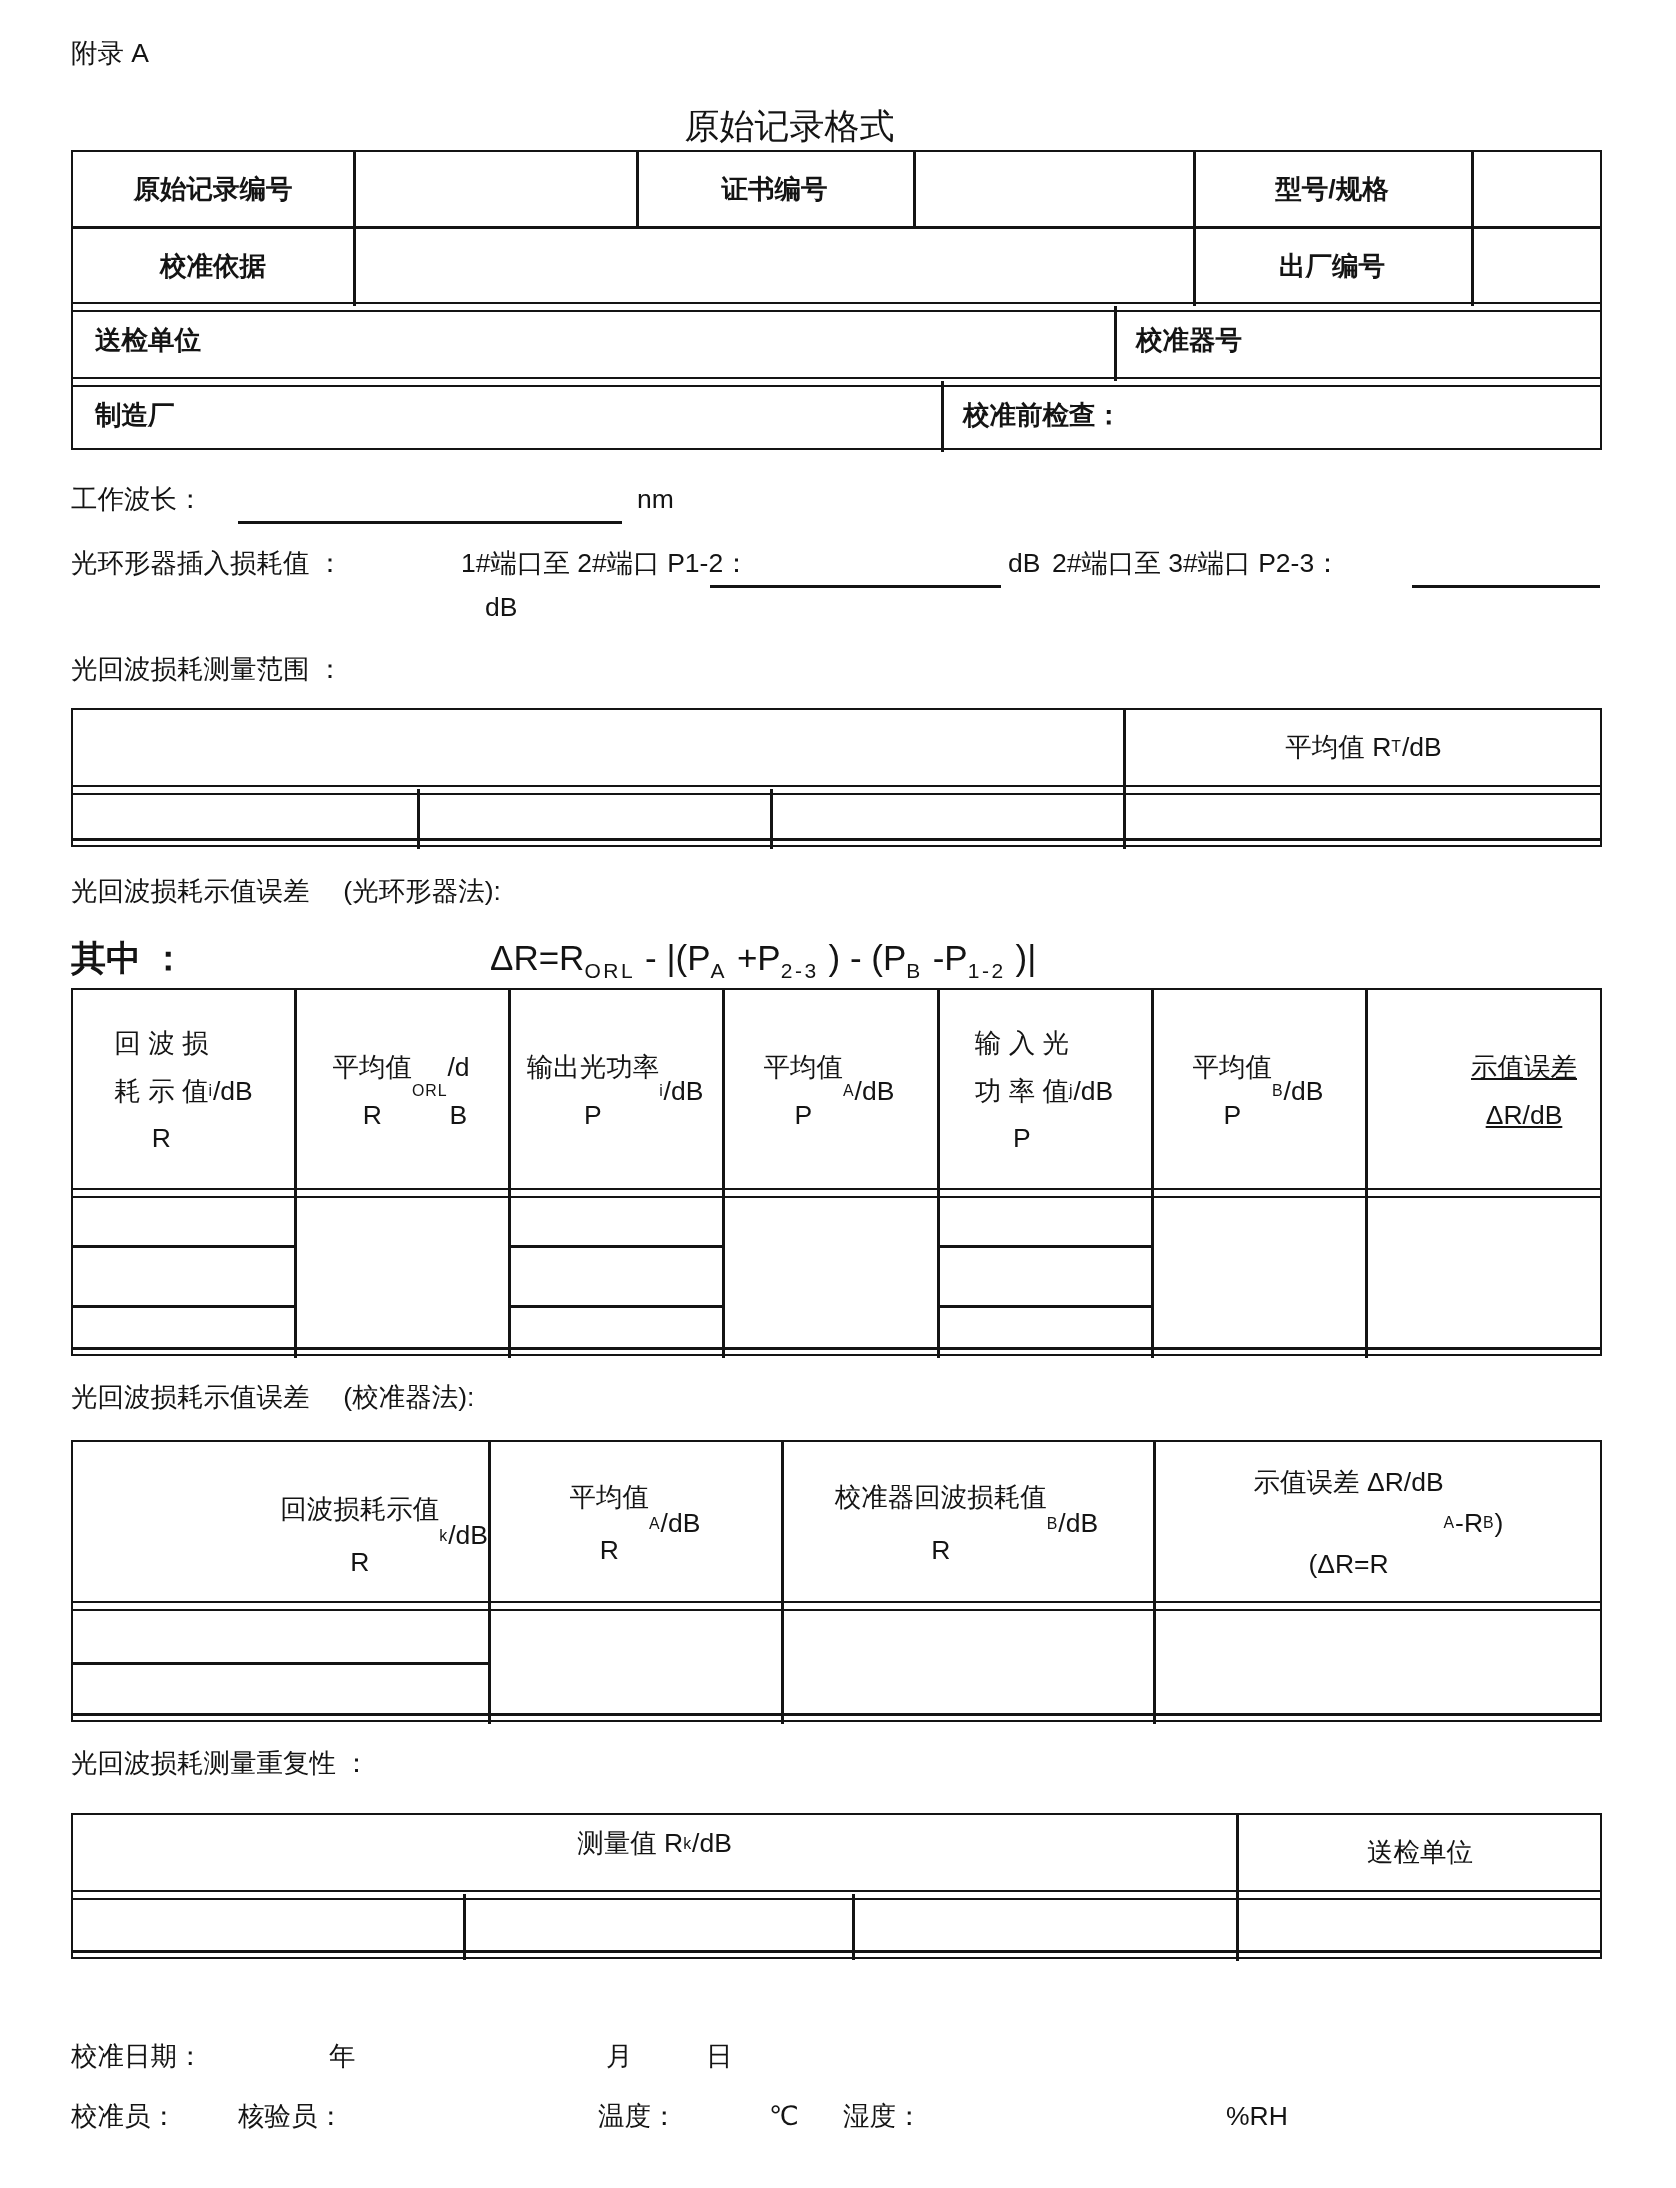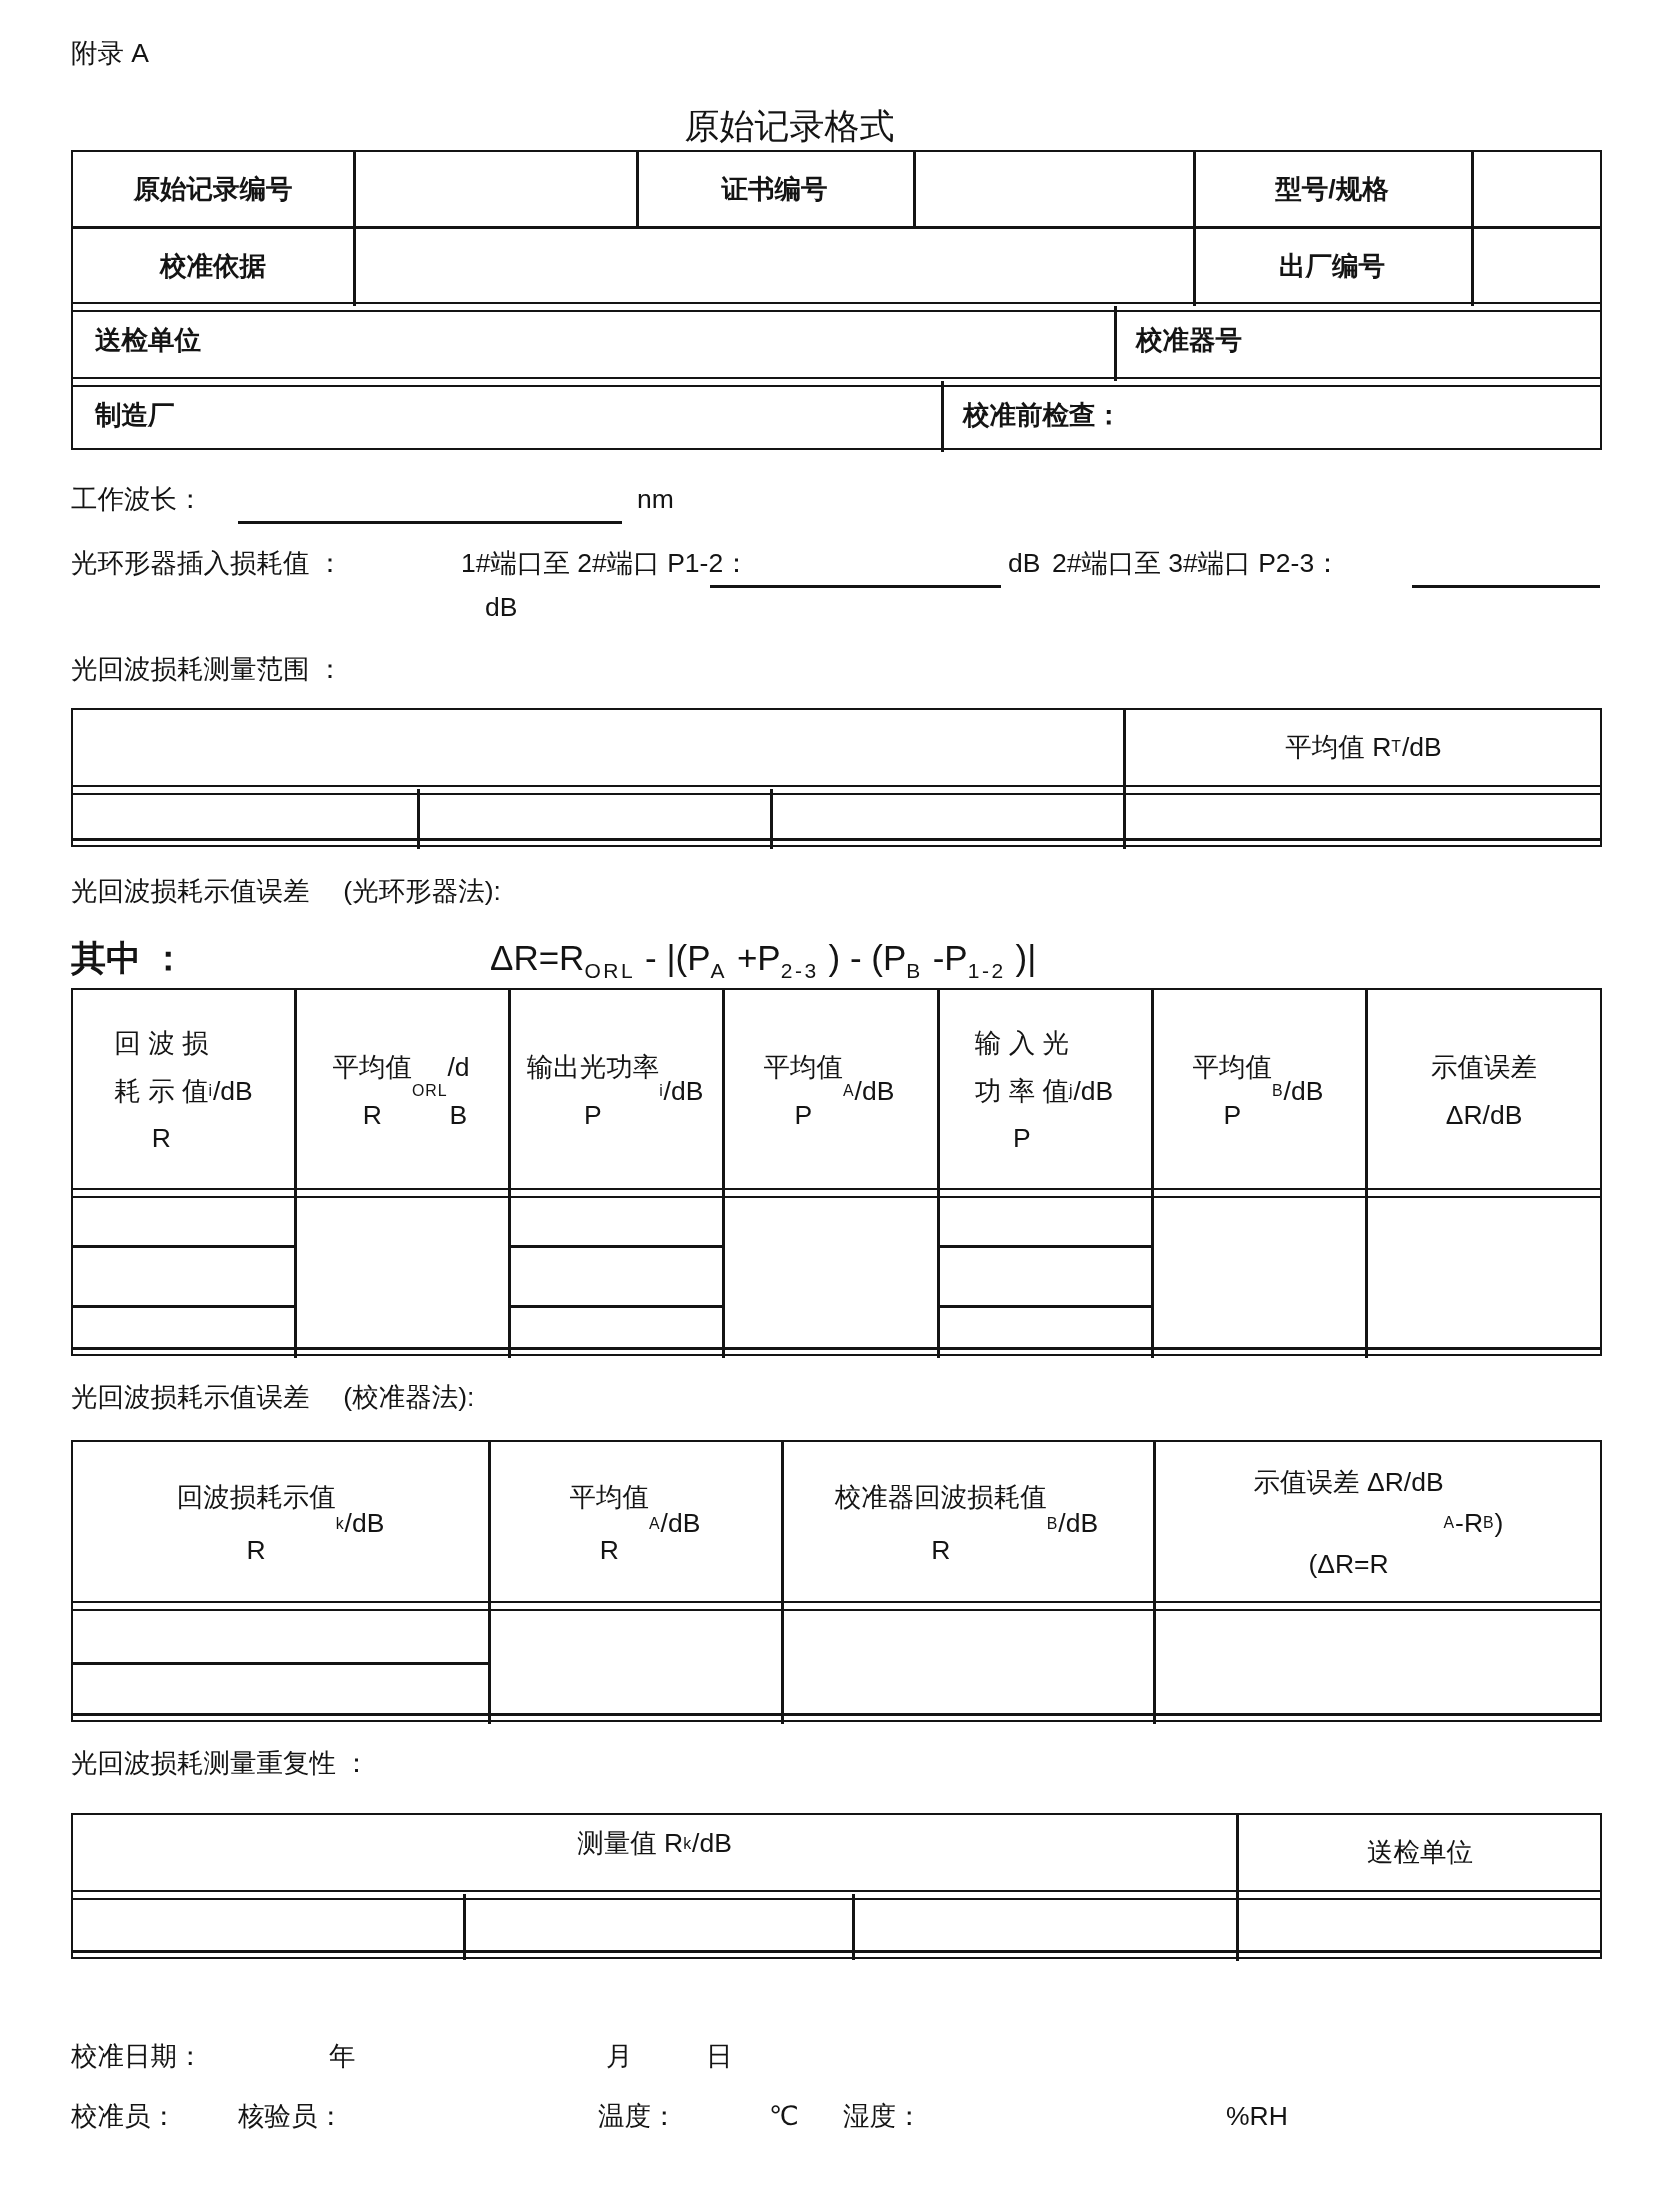--- a/index.html
+++ b/index.html
@@ -115,21 +115,21 @@
     <div class="hl" style="left:0;right:auto;width:221px;top:315px;"></div>
     <div class="hl" style="left:435px;right:auto;width:214px;top:315px;"></div>
     <div class="hl" style="left:864px;right:auto;width:214px;top:315px;"></div>
 
     <div class="cell" style="left:0;top:0;width:221px;height:203px;">回 波 损<br>耗 示 值<br>R<sub>i</sub>/dB</div>
     <div class="cell" style="left:221px;top:0;width:214px;height:203px;">平均值<br>R<sub>ORL</sub>/d<br>B</div>
     <div class="cell" style="left:435px;top:0;width:214px;height:203px;">输出光功率<br>P<sub>i</sub>/dB</div>
     <div class="cell" style="left:649px;top:0;width:214px;height:203px;">平均值<br>P<sub>A</sub> /dB</div>
     <div class="cell" style="left:864px;top:0;width:214px;height:203px;">输 入 光<br>功 率 值<br>P<sub>j</sub>/dB</div>
     <div class="cell" style="left:1078px;top:0;width:214px;height:203px;">平均值<br>P<sub>B</sub>/dB</div>
-    <div class="cell" style="left:1292px;top:0;width:238px;height:203px;">示值误差<br>ΔR/dB</div>
+    <div class="cell" style="left:1332px;top:0;width:238px;height:203px;text-decoration:underline;">示值误差<br>ΔR/dB</div>
 
     <div class="cell" style="left:0;top:203px;width:221px;height:52px;"></div>
     <div class="cell" style="left:0;top:255px;width:221px;height:60px;"></div>
     <div class="cell" style="left:0;top:315px;width:221px;height:53px;"></div>
     <div class="cell" style="left:221px;top:203px;width:214px;height:165px;"></div>
     <div class="cell" style="left:435px;top:203px;width:214px;height:52px;"></div>
     <div class="cell" style="left:435px;top:255px;width:214px;height:60px;"></div>
     <div class="cell" style="left:435px;top:315px;width:214px;height:53px;"></div>
     <div class="cell" style="left:649px;top:203px;width:214px;height:165px;"></div>
     <div class="cell" style="left:864px;top:203px;width:214px;height:52px;"></div>
@@ -140,21 +140,21 @@
   </div>
 
   <div class="txt" style="left:71px;top:1379px;">光回波损耗示值误差　 (校准器法):</div>
   <div class="tbl" style="left:71px;top:1440px;width:1531px;height:282px;">
     <div class="dl" style="top:159px;"></div>
     <div class="hl" style="bottom:4.4px;"></div>
     <div class="vl" style="left:415px;top:0;height:282px;"></div>
     <div class="vl" style="left:708px;top:0;height:282px;"></div>
     <div class="vl" style="left:1080px;top:0;height:282px;"></div>
     <div class="hl" style="left:0;right:auto;width:415px;top:220px;"></div>
-    <div class="cell" style="left:0;top:0;width:415px;height:163px;line-height:2.0;">回波损耗示值<br>R<sub>k</sub>/dB</div>
+    <div class="cell" style="left:0;top:12px;width:415px;height:163px;line-height:2.0;justify-content:flex-end;">回波损耗示值<br>R<sub>k</sub>/dB</div>
     <div class="cell" style="left:415px;top:0;width:294px;height:163px;line-height:2.0;">平均值<br>R<sub>A</sub> /dB</div>
     <div class="cell" style="left:708px;top:0;width:371px;height:163px;line-height:2.0;">校准器回波损耗值<br>R<sub>B</sub> /dB</div>
     <div class="cell" style="left:1080px;top:0;width:451px;height:163px;line-height:1.55;">示值误差 ΔR/dB<br><br>(ΔR=R<sub>A</sub>  -R<sub>B</sub> )</div>
     <div class="cell" style="left:0;top:163px;width:415px;height:56px;"></div>
     <div class="cell" style="left:0;top:220px;width:415px;height:63px;"></div>
     <div class="cell" style="left:415px;top:163px;width:294px;height:119px;"></div>
     <div class="cell" style="left:708px;top:163px;width:371px;height:119px;"></div>
     <div class="cell" style="left:1080px;top:163px;width:451px;height:119px;"></div>
   </div>
 

